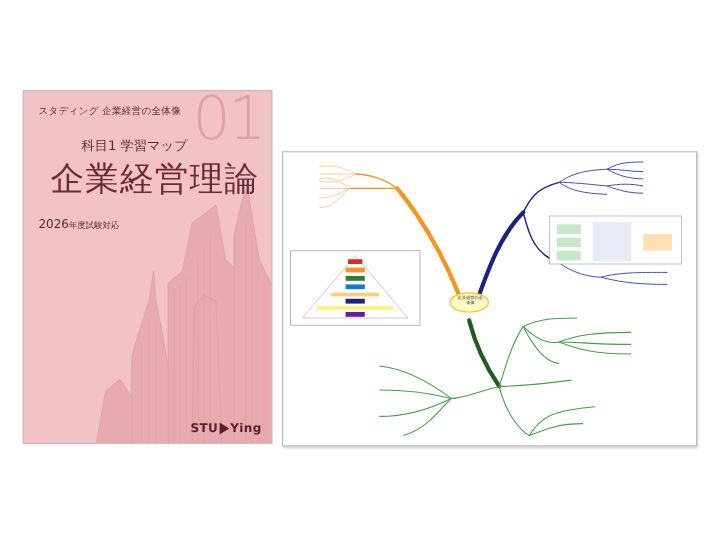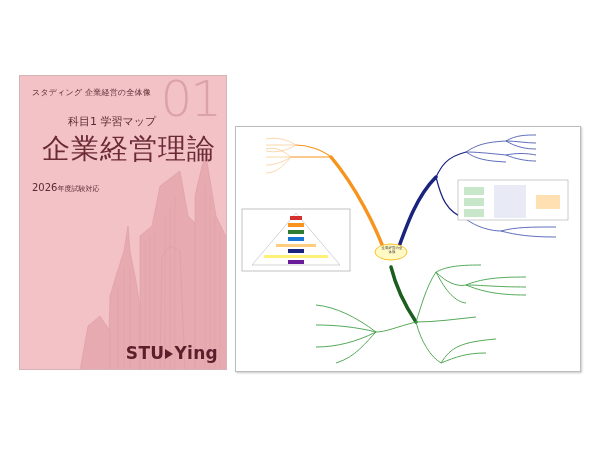--- a/index.html
+++ b/index.html
@@ -7,21 +7,21 @@
          font-family:"DejaVu Sans", sans-serif; }
   .cover { position:absolute; left:19px; top:75px; width:208px; height:295px;
            background:#f2c2c6; border:1px solid #d4b4b7; box-sizing:border-box; overflow:hidden; }
   .cover .brand-line { position:absolute; left:12px; top:11px; font-size:8px; color:#5a2a33; letter-spacing:0.2px; }
   .cover .big-num { position:absolute; right:6px; top:-6px; font-size:50px; color:#dba2aa; font-family:"DejaVu Sans", sans-serif; font-weight:300; letter-spacing:-2px; }
   .cover .subject { position:absolute; left:12px; top:38px; font-size:11px; color:#5a2a33;margin-left:36px; }
   .cover .title { position:absolute; left:10px; top:54px; font-size:28px; color:#6b2a36; letter-spacing:1px; white-space:nowrap;margin-left:12px; }
   .cover .year { position:absolute; left:12px; top:106px; font-size:10px; color:#5a2a33; }
   .cover .year small { font-size:7px; }
   .cover .city { position:absolute; left:0; top:0; width:208px; height:295px; }
-  .cover .logo { position:absolute; right:8px; bottom:6px; font-size:17px; font-weight:bold; color:#5a1f2b; letter-spacing:0.3px; }
+  .cover .logo { position:absolute; right:8px; bottom:6px; font-size:10px; font-weight:bold; color:#5a1f2b; letter-spacing:0.3px; }
   .cover .logo .tri { display:inline-block; width:0; height:0; border-left:8px solid #5a1f2b; border-top:5px solid transparent; border-bottom:5px solid transparent; vertical-align:middle; margin:0 1px; }
 
   .mapframe { position:absolute; left:235px; top:126px; width:346px; height:246px; background:#fff;
               border:1px solid #bdbdbd; box-shadow:1px 1px 2px #c8c8c8; box-sizing:border-box; overflow:hidden; }
   .mapframe svg { position:absolute; left:0; top:0; }
 </style>
 </head>
 <body>
 
 <div class="cover">

